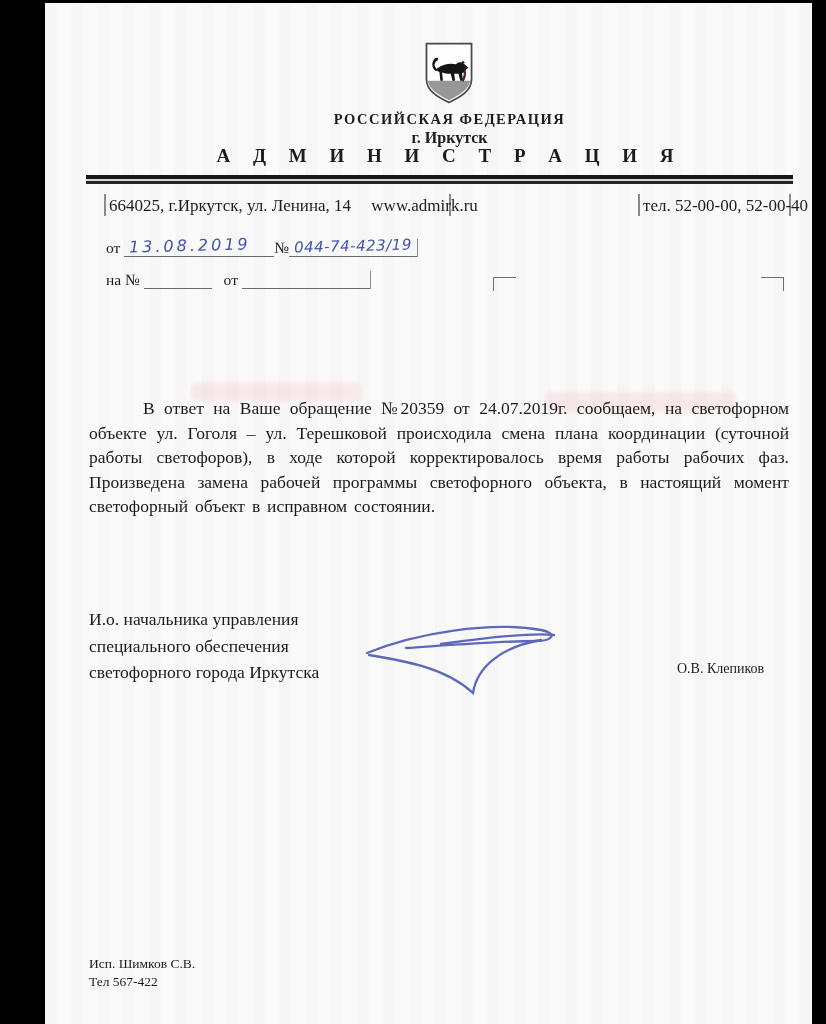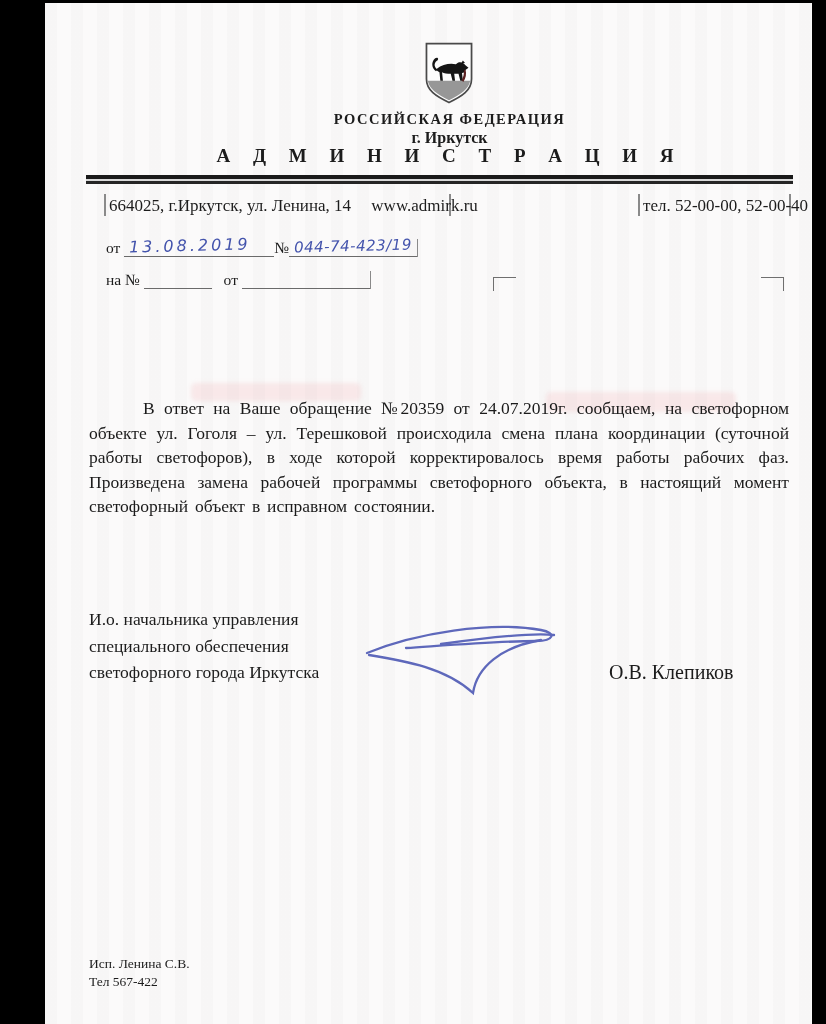--- a/index.html
+++ b/index.html
@@ -31,21 +31,21 @@
   
   .bracket{position:absolute;width:22px;height:13px;border-top:1.8px solid #6f6f6f;}
   .bracket-l{border-left:1.8px solid #6f6f6f;}
   .bracket-r{border-right:1.8px solid #6f6f6f;}
   
   .bodytext{position:absolute;left:44px;top:393px;width:700px;font-size:17.5px;
             line-height:24.6px;text-align:justify;text-indent:54px;word-spacing:2.5px;color:#1b1b1b;}
   .smudge{position:absolute;background:rgba(240,168,175,0.22);border-radius:5px;filter:blur(2px);}
   
   .signpos{position:absolute;left:44px;top:603px;font-size:17.5px;line-height:26.5px;}
-  .signname{position:absolute;left:564px;top:658px;font-size:20px;}
+  .signname{position:absolute;left:632px;top:658px;font-size:14px;}
   .signsvg{position:absolute;left:316px;top:610px;}
   
   .footer{position:absolute;left:44px;top:952px;font-size:13.5px;line-height:17.5px;}
 </style>
 </head>
 <body>
 
 <div class="screen">
   <div class="page">
 
@@ -105,18 +105,18 @@
       <g fill="none" stroke="#5661b8" stroke-width="2.3" stroke-linecap="round" opacity="0.95">
         <path d="M6,40 C55,20 130,8 180,17 C196,20 193,28 175,28 C140,28 90,32 45,35"></path>
         <path d="M80,31 C130,24 175,20 193,22"></path>
         <path d="M8,42 C45,48 85,55 112,80 C116,54 140,34 180,27"></path>
       </g>
     </svg>
 
     <div class="signname">О.В. Клепиков</div>
 
     <div class="footer">
-      <div>Исп. Ленина С.В.</div>
+      <div>Исп. Шимков С.В.</div>
       <div>Тел 567-422</div>
     </div>
 
   </div>
 </div>
 
 </body></html>

